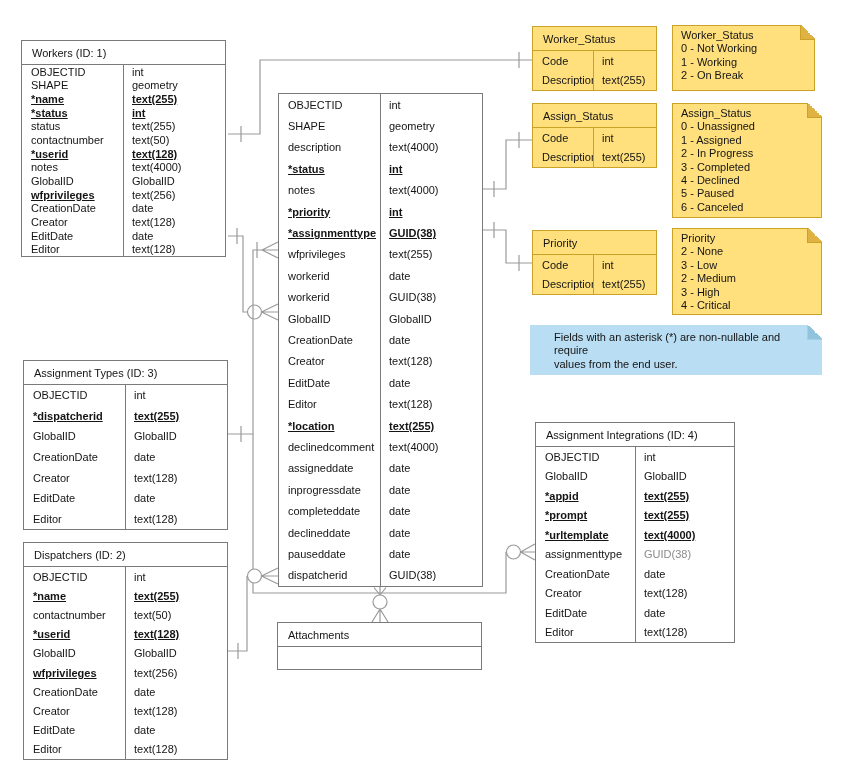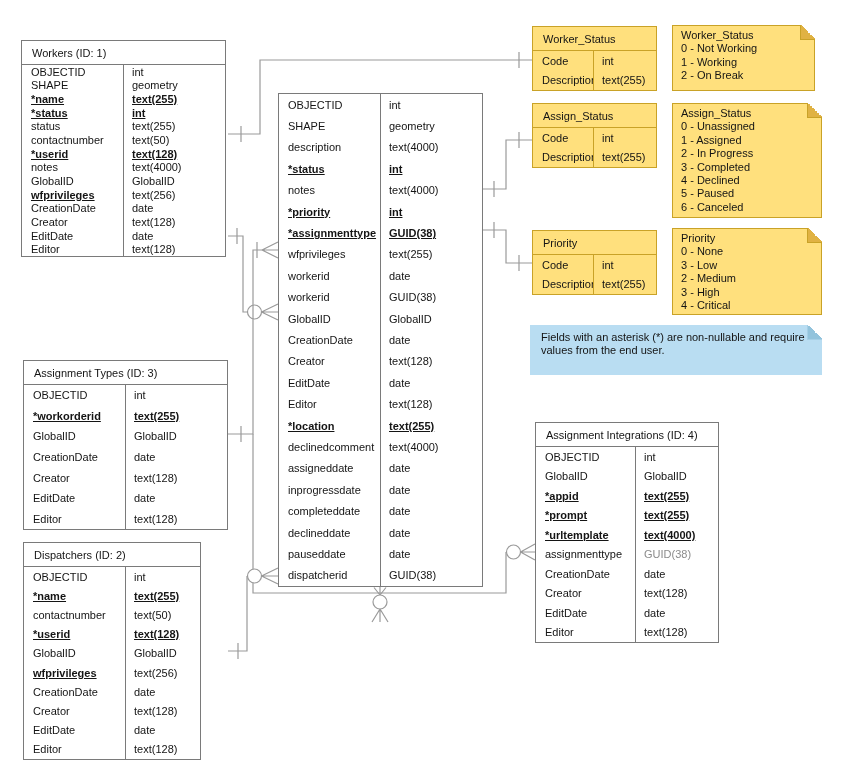--- a/index.html
+++ b/index.html
@@ -21,21 +21,21 @@
   .yellow{background:#ffe07d;border-color:#c9a227;}
   .yellow .ttitle{border-bottom-color:#c9a227;}
   .yellow .cell.field{border-right-color:#c9a227;}
   .nodivider .cell.field{border-right:none;}
 
   .note{position:absolute;background:#ffe07d;border:1px solid #c9a227;box-sizing:border-box;
         padding:3px 8px 3px 8px;font-size:11px;line-height:13.4px;color:#141414;}
   .fold{position:absolute;top:-1px;right:-1px;width:15px;height:15px;box-sizing:border-box;
         background:linear-gradient(225deg,#ffffff 0%,#ffffff 50%,#e0b243 50%,#e0b243 100%);
         border-left:1px solid #c9a227;border-bottom:1px solid #c9a227;}
-  .note.blue{background:#b9ddf2;border:1px solid #b9ddf2;padding:5px 10px;}
+  .note.blue{background:#b9ddf2;border:1px solid #b9ddf2;padding:5px 23px;}
   .note.blue .fold{background:linear-gradient(225deg,#ffffff 0%,#ffffff 50%,#92c3dc 50%,#92c3dc 100%);
         border-left:1px solid #a5cfe6;border-bottom:1px solid #a5cfe6;}
 </style>
 </head>
 <body>
 
 <div id="canvas">
 
   <svg class="connectors" width="850" height="783" viewBox="0 0 850 783">
     <g stroke="#9a9a9a" stroke-width="1.2" fill="none">
@@ -154,21 +154,21 @@
   </div>
 
   <div class="etable" style="left:23px;top:360px;width:205px;height:170px;--fw:102px">
     <div class="ttitle">Assignment Types (ID: 3)</div>
     <div class="rows">
         <div class="trow">
           <span class="cell field">OBJECTID</span>
           <span class="cell type">int</span>
         </div>
         <div class="trow">
-          <span class="cell field bold">*workorderid</span>
+          <span class="cell field bold">*dispatcherid</span>
           <span class="cell type bold">text(255)</span>
         </div>
         <div class="trow">
           <span class="cell field">GlobalID</span>
           <span class="cell type">GlobalID</span>
         </div>
         <div class="trow">
           <span class="cell field">CreationDate</span>
           <span class="cell type">date</span>
         </div>
@@ -180,21 +180,21 @@
           <span class="cell field">EditDate</span>
           <span class="cell type">date</span>
         </div>
         <div class="trow">
           <span class="cell field">Editor</span>
           <span class="cell type">text(128)</span>
         </div>
       </div>
   </div>
 
-  <div class="etable" style="left:23px;top:542px;width:178px;height:218px;--fw:102px">
+  <div class="etable" style="left:23px;top:542px;width:205px;height:218px;--fw:102px">
     <div class="ttitle">Dispatchers (ID: 2)</div>
     <div class="rows">
         <div class="trow">
           <span class="cell field">OBJECTID</span>
           <span class="cell type">int</span>
         </div>
         <div class="trow">
           <span class="cell field bold">*name</span>
           <span class="cell type bold">text(255)</span>
         </div>
@@ -323,22 +323,31 @@
           <span class="cell field">pauseddate</span>
           <span class="cell type">date</span>
         </div>
         <div class="trow">
           <span class="cell field">dispatcherid</span>
           <span class="cell type">GUID(38)</span>
         </div>
       </div>
   </div>
 
-
-  <div class="etable" style="left:535px;top:422px;width:184px;height:221px;--fw:100px">
+  <div class="etable nodivider" style="left:277px;top:622px;width:205px;height:48px">
+    <div class="ttitle">Attachments</div>
+    <div class="rows">
+        <div class="trow">
+          <span class="cell field"></span>
+          <span class="cell type"></span>
+        </div>
+      </div>
+  </div>
+
+  <div class="etable" style="left:535px;top:422px;width:200px;height:221px;--fw:100px">
     <div class="ttitle">Assignment Integrations (ID: 4)</div>
     <div class="rows">
         <div class="trow">
           <span class="cell field">OBJECTID</span>
           <span class="cell type">int</span>
         </div>
         <div class="trow">
           <span class="cell field">GlobalID</span>
           <span class="cell type">GlobalID</span>
         </div>
@@ -440,21 +449,21 @@
         <div>4 - Declined</div>
         <div>5 - Paused</div>
         <div>6 - Canceled</div>
       </div>
   </div>
 
   <div class="note" style="left:672px;top:228px;width:150px;height:87px">
     <div class="fold"></div>
     <div>
         <div>Priority</div>
-        <div>0 - None</div>
+        <div>2 - None</div>
         <div>3 - Low</div>
         <div>2 - Medium</div>
         <div>3 - High</div>
         <div>4 - Critical</div>
       </div>
   </div>
 
   <div class="note blue" style="left:530px;top:325px;width:292px;height:50px">
     <div class="fold"></div>
     <div>

